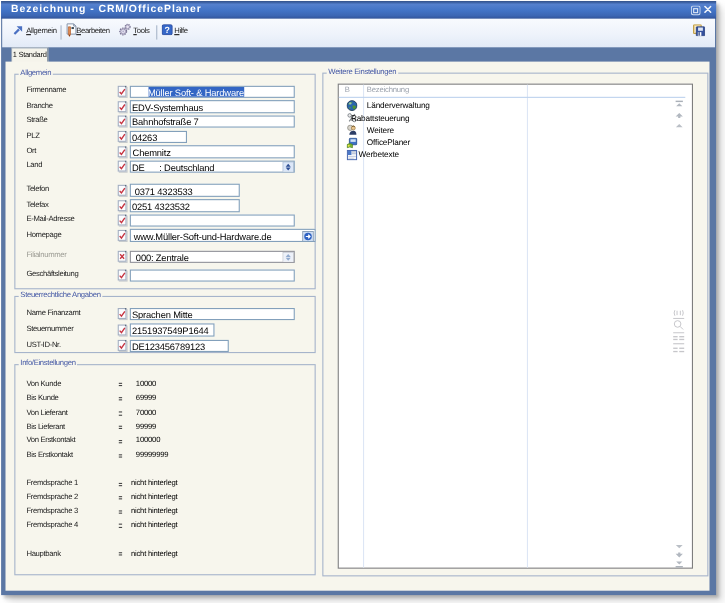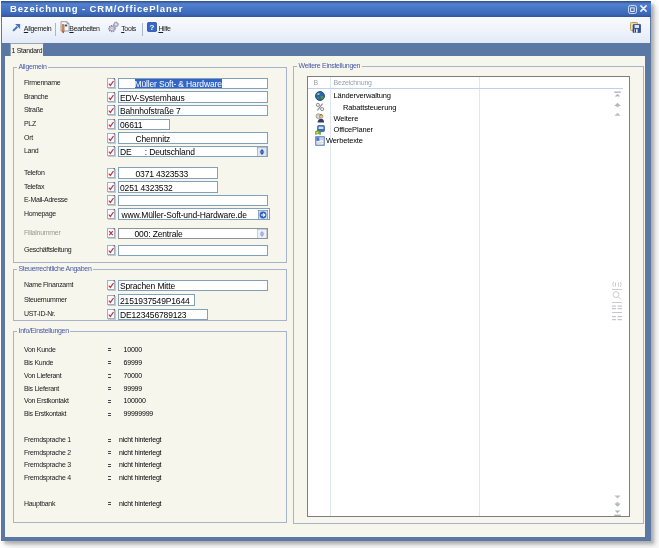--- a/index.html
+++ b/index.html
@@ -118,78 +118,78 @@
 <path d="M1.8 5.6 L3.4 7.4 L6.5 3.0" fill="none" stroke="#c63340" stroke-width="1.25"></path>
 <rect x="6.6" y="0" width="1.4" height="1.4" fill="#62707f"></rect>
 </svg>
 <div class="a inp" style="left:117.5px;top:104.9px;width:150.5px;padding-left:1.5px">Bahnhofstraße 7</div>
 <div class="a lb" style="left:24px;top:120.1px">PLZ</div>
 <div class="a chk" style="left:107px;top:119.1px"></div>
 <svg class="a" style="left:107px;top:119.1px" width="8" height="10" viewBox="0 0 8 10">
 <path d="M1.8 5.6 L3.4 7.4 L6.5 3.0" fill="none" stroke="#c63340" stroke-width="1.25"></path>
 <rect x="6.6" y="0" width="1.4" height="1.4" fill="#62707f"></rect>
 </svg>
-<div class="a inp" style="left:117.5px;top:118.6px;width:52px;padding-left:1.5px">06611</div>
+<div class="a inp" style="left:117.5px;top:118.6px;width:52px;padding-left:1.5px">04263</div>
 <div class="a lb" style="left:24px;top:133.7px">Ort</div>
 <div class="a chk" style="left:107px;top:132.7px"></div>
 <svg class="a" style="left:107px;top:132.7px" width="8" height="10" viewBox="0 0 8 10">
 <path d="M1.8 5.6 L3.4 7.4 L6.5 3.0" fill="none" stroke="#c63340" stroke-width="1.25"></path>
 <rect x="6.6" y="0" width="1.4" height="1.4" fill="#62707f"></rect>
 </svg>
-<div class="a inp" style="left:117.5px;top:132.2px;width:150.5px;padding-left:17px">Chemnitz</div>
+<div class="a inp" style="left:117.5px;top:132.2px;width:150.5px;padding-left:2px">Chemnitz</div>
 <div class="a lb" style="left:24px;top:147.4px">Land</div>
 <div class="a chk" style="left:107px;top:146.4px"></div>
 <svg class="a" style="left:107px;top:146.4px" width="8" height="10" viewBox="0 0 8 10">
 <path d="M1.8 5.6 L3.4 7.4 L6.5 3.0" fill="none" stroke="#c63340" stroke-width="1.25"></path>
 <rect x="6.6" y="0" width="1.4" height="1.4" fill="#62707f"></rect>
 </svg>
 <div class="a inp" style="left:117.5px;top:145.9px;width:150.5px;padding-left:1.5px">DE&nbsp;&nbsp;&nbsp;&nbsp;&nbsp;&nbsp;: Deutschland<svg width="10" height="10" viewBox="0 0 10 10" style="position:absolute;right:0.5px;top:0.5px">
 <rect x="0" y="0" width="10" height="10" fill="#dce7f8" stroke="#6a86a8" stroke-width="0.8"></rect>
 <path d="M5 1.9 L7.3 4.7 L2.7 4.7 z" fill="#2d4e94"></path>
 <path d="M5 8.1 L7.3 5.3 L2.7 5.3 z" fill="#2d4e94"></path>
 </svg></div>
 <div class="a lb" style="left:24px;top:168.9px">Telefon</div>
 <div class="a chk" style="left:107px;top:167.9px"></div>
 <svg class="a" style="left:107px;top:167.9px" width="8" height="10" viewBox="0 0 8 10">
 <path d="M1.8 5.6 L3.4 7.4 L6.5 3.0" fill="none" stroke="#c63340" stroke-width="1.25"></path>
 <rect x="6.6" y="0" width="1.4" height="1.4" fill="#62707f"></rect>
 </svg>
-<div class="a inp" style="left:117.5px;top:167.4px;width:100px;padding-left:17px">0371 4323533</div>
+<div class="a inp" style="left:117.5px;top:167.4px;width:100px;padding-left:4px">0371 4323533</div>
 <div class="a lb" style="left:24px;top:182.8px">Telefax</div>
 <div class="a chk" style="left:107px;top:181.8px"></div>
 <svg class="a" style="left:107px;top:181.8px" width="8" height="10" viewBox="0 0 8 10">
 <path d="M1.8 5.6 L3.4 7.4 L6.5 3.0" fill="none" stroke="#c63340" stroke-width="1.25"></path>
 <rect x="6.6" y="0" width="1.4" height="1.4" fill="#62707f"></rect>
 </svg>
 <div class="a inp" style="left:117.5px;top:181.3px;width:100px;padding-left:1.5px">0251 4323532</div>
 <div class="a lb" style="left:24px;top:196.3px">E-Mail-Adresse</div>
 <div class="a chk" style="left:107px;top:195.3px"></div>
 <svg class="a" style="left:107px;top:195.3px" width="8" height="10" viewBox="0 0 8 10">
 <path d="M1.8 5.6 L3.4 7.4 L6.5 3.0" fill="none" stroke="#c63340" stroke-width="1.25"></path>
 <rect x="6.6" y="0" width="1.4" height="1.4" fill="#62707f"></rect>
 </svg>
 <div class="a inp" style="left:117.5px;top:194.8px;width:150.5px;padding-left:1.5px"></div>
 <div class="a lb" style="left:24px;top:209.8px">Homepage</div>
 <div class="a chk" style="left:107px;top:208.8px"></div>
 <svg class="a" style="left:107px;top:208.8px" width="8" height="10" viewBox="0 0 8 10">
 <path d="M1.8 5.6 L3.4 7.4 L6.5 3.0" fill="none" stroke="#c63340" stroke-width="1.25"></path>
 <rect x="6.6" y="0" width="1.4" height="1.4" fill="#62707f"></rect>
 </svg>
-<div class="a inp" style="left:117.5px;top:208.3px;width:152px;padding-left:3px">www.Müller-Soft-und-Hardware.de<svg width="10" height="10" viewBox="0 0 10 10" style="position:absolute;right:0.5px;top:0.5px">
+<div class="a inp" style="left:117.5px;top:208.3px;width:169px;padding-left:3px">www.Müller-Soft-und-Hardware.de<svg width="10" height="10" viewBox="0 0 10 10" style="position:absolute;right:0.5px;top:0.5px">
       <rect x="0" y="0" width="10" height="10" fill="#ccdcf2" stroke="#5a7490" stroke-width="1"></rect>
       <circle cx="5" cy="5" r="3.4" fill="#2f62c2"></circle>
       <path d="M3 5 L6.6 5 M5.2 3.4 L6.8 5 L5.2 6.6" stroke="#fff" stroke-width="1.1" fill="none"></path>
     </svg></div>
 <div class="a lbg" style="left:24px;top:229.1px">Filialnummer</div>
 <div class="a chk" style="left:107px;top:228.1px"></div>
 <svg class="a" style="left:107px;top:228.1px" width="8" height="10" viewBox="0 0 8 10">
 <path d="M2.2 3.2 L5.8 7.2 M5.8 3.2 L2.2 7.2" fill="none" stroke="#c63340" stroke-width="1.25"></path>
 <rect x="6.6" y="0" width="1.4" height="1.4" fill="#62707f"></rect>
 </svg>
-<div class="a inp" style="left:117.5px;top:227.6px;width:150.5px;padding-left:16px;border-color:#8f9198">000: Zentrale<svg width="10" height="10" viewBox="0 0 10 10" style="position:absolute;right:0.5px;top:0.5px">
+<div class="a inp" style="left:117.5px;top:227.6px;width:150.5px;padding-left:5px;border-color:#8f9198">000: Zentrale<svg width="10" height="10" viewBox="0 0 10 10" style="position:absolute;right:0.5px;top:0.5px">
 <rect x="0" y="0" width="10" height="10" fill="#edf1f9" stroke="#9a9da4" stroke-width="0.8"></rect>
 <path d="M5 1.9 L7.3 4.7 L2.7 4.7 z" fill="#92abce"></path>
 <path d="M5 8.1 L7.3 5.3 L2.7 5.3 z" fill="#92abce"></path>
 </svg></div>
 <div class="a lb" style="left:24px;top:246.3px">Geschäftsleitung</div>
 <div class="a chk" style="left:107px;top:245.3px"></div>
 <svg class="a" style="left:107px;top:245.3px" width="8" height="10" viewBox="0 0 8 10">
 <path d="M1.8 5.6 L3.4 7.4 L6.5 3.0" fill="none" stroke="#c63340" stroke-width="1.25"></path>
 <rect x="6.6" y="0" width="1.4" height="1.4" fill="#62707f"></rect>
 </svg>
@@ -261,21 +261,21 @@
 <path d="M5.5 5 Q7.5 4.5 8.7 5.5 Q8.5 7.5 7 8.5 Q5.5 8 5.5 6.5 z" fill="#4d9636"></path>
 <path d="M2.5 6.5 Q3.5 6 4 7 Q3.5 8 2.8 7.6 z" fill="#5aa53e"></path>
 <circle cx="3.4" cy="3" r="1.1" fill="rgba(255,255,255,0.45)"></circle>
 </svg>
 <div class="a gtx" style="left:333.5px;top:91.2px">Länderverwaltung</div>
 <svg class="a" style="left:314.5px;top:102.0px" width="10" height="10" viewBox="0 0 10 10">
 <path d="M7.6 1.7 L2.4 8.3" stroke="#82888e" stroke-width="1.1"></path>
 <circle cx="2.9" cy="2.9" r="1.6" fill="#ececec" stroke="#82888e" stroke-width="0.9"></circle>
 <circle cx="7.1" cy="7.1" r="1.6" fill="#ececec" stroke="#82888e" stroke-width="0.9"></circle>
 </svg>
-<div class="a gtx" style="left:343px;top:102.5px">Rabattsteuerung</div>
+<div class="a gtx" style="left:319px;top:102.5px">Rabattsteuerung</div>
 <svg class="a" style="left:314.5px;top:113.30000000000001px" width="10" height="10" viewBox="0 0 10 10">
 <circle cx="3.4" cy="3.2" r="2.4" fill="#d8d4cc" stroke="#8a8880" stroke-width="0.7"></circle>
 <circle cx="6.2" cy="3.4" r="1.8" fill="#e8c48e" stroke="#9a7840" stroke-width="0.6"></circle>
 <path d="M2.5 9.5 Q3 5.8 6.2 5.8 Q9 5.8 9 9.5 z" fill="#2c3e66"></path>
 <path d="M5.2 2 Q6.2 1.2 7.4 2.1" fill="none" stroke="#6a5020" stroke-width="0.9"></path>
 </svg>
 <div class="a gtx" style="left:333.5px;top:113.80000000000001px">Weitere</div>
 <svg class="a" style="left:314.5px;top:124.60000000000002px" width="10" height="10" viewBox="0 0 10 10">
 <rect x="2.6" y="0.6" width="6.8" height="6" rx="0.8" fill="#3d71c4" stroke="#234a88" stroke-width="0.7"></rect>
 <rect x="3.6" y="1.6" width="4.8" height="2.4" fill="#cfe0f4"></rect>

